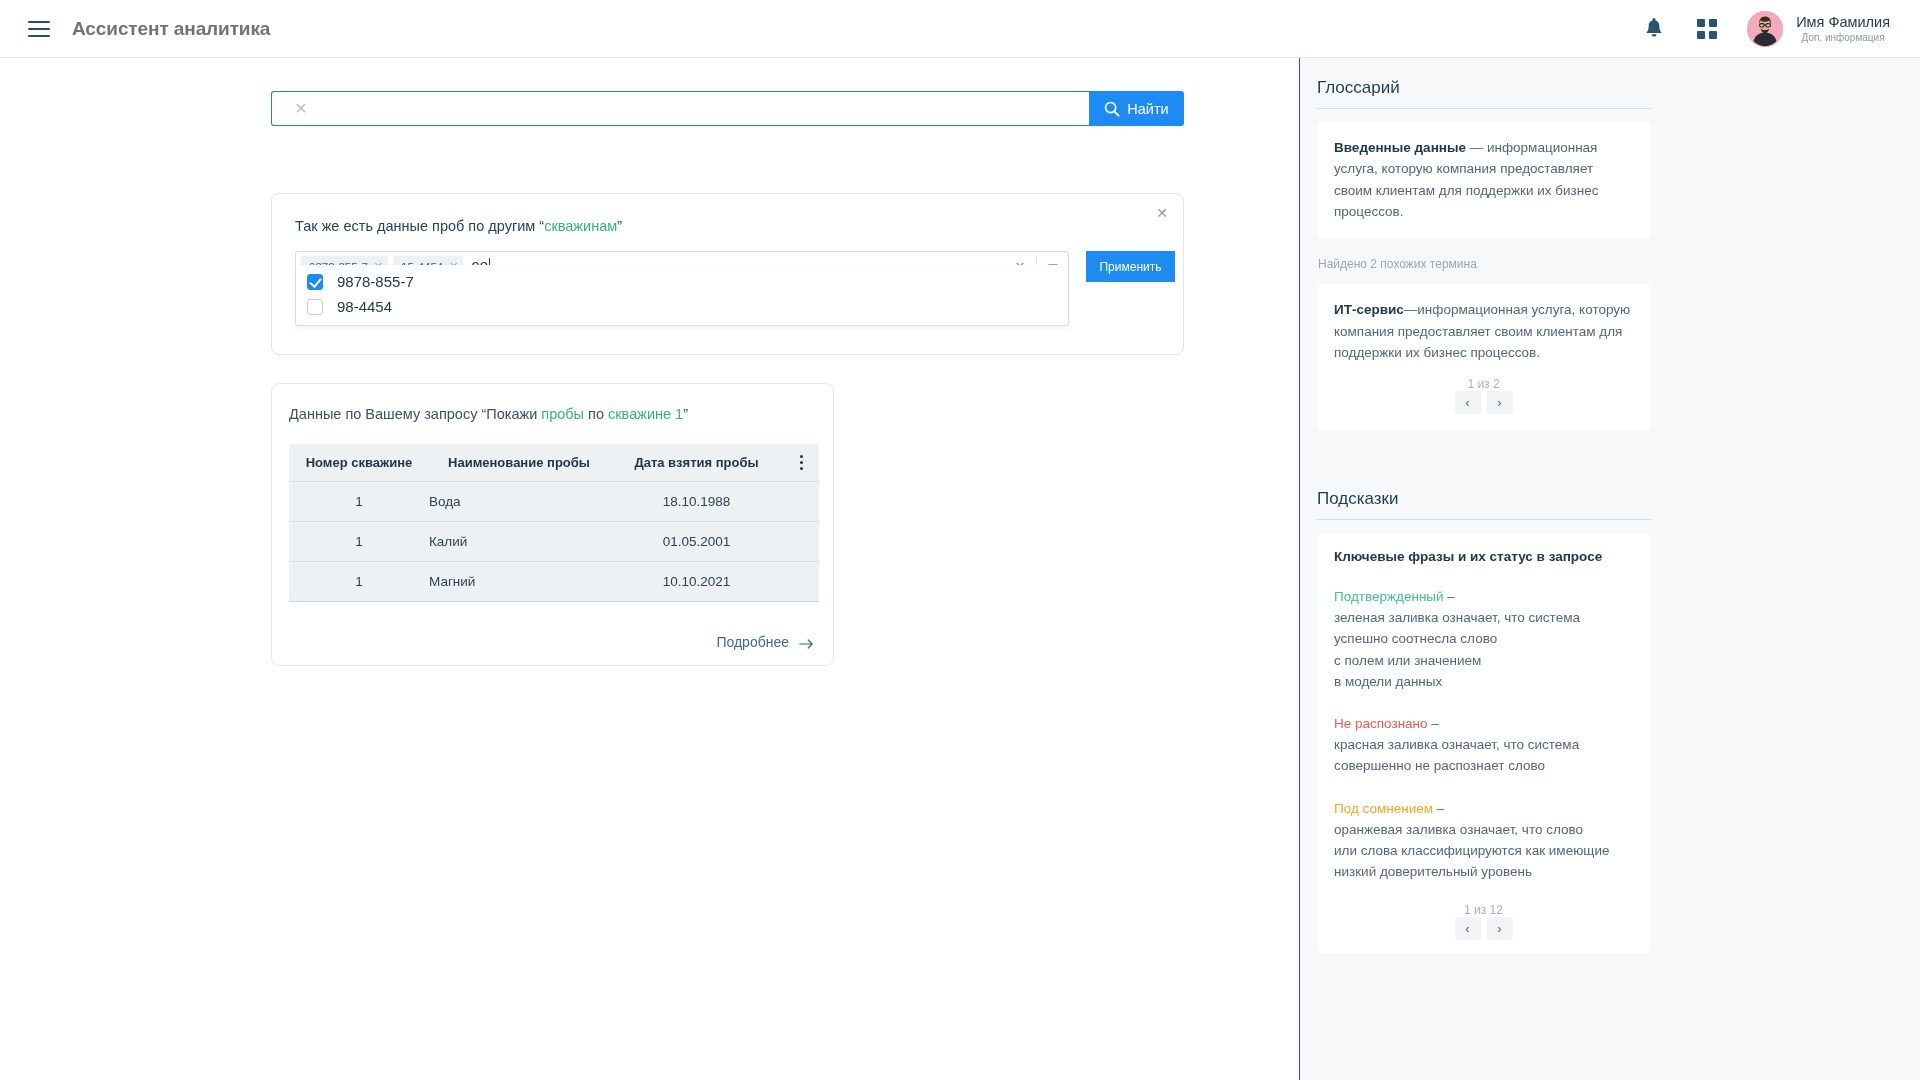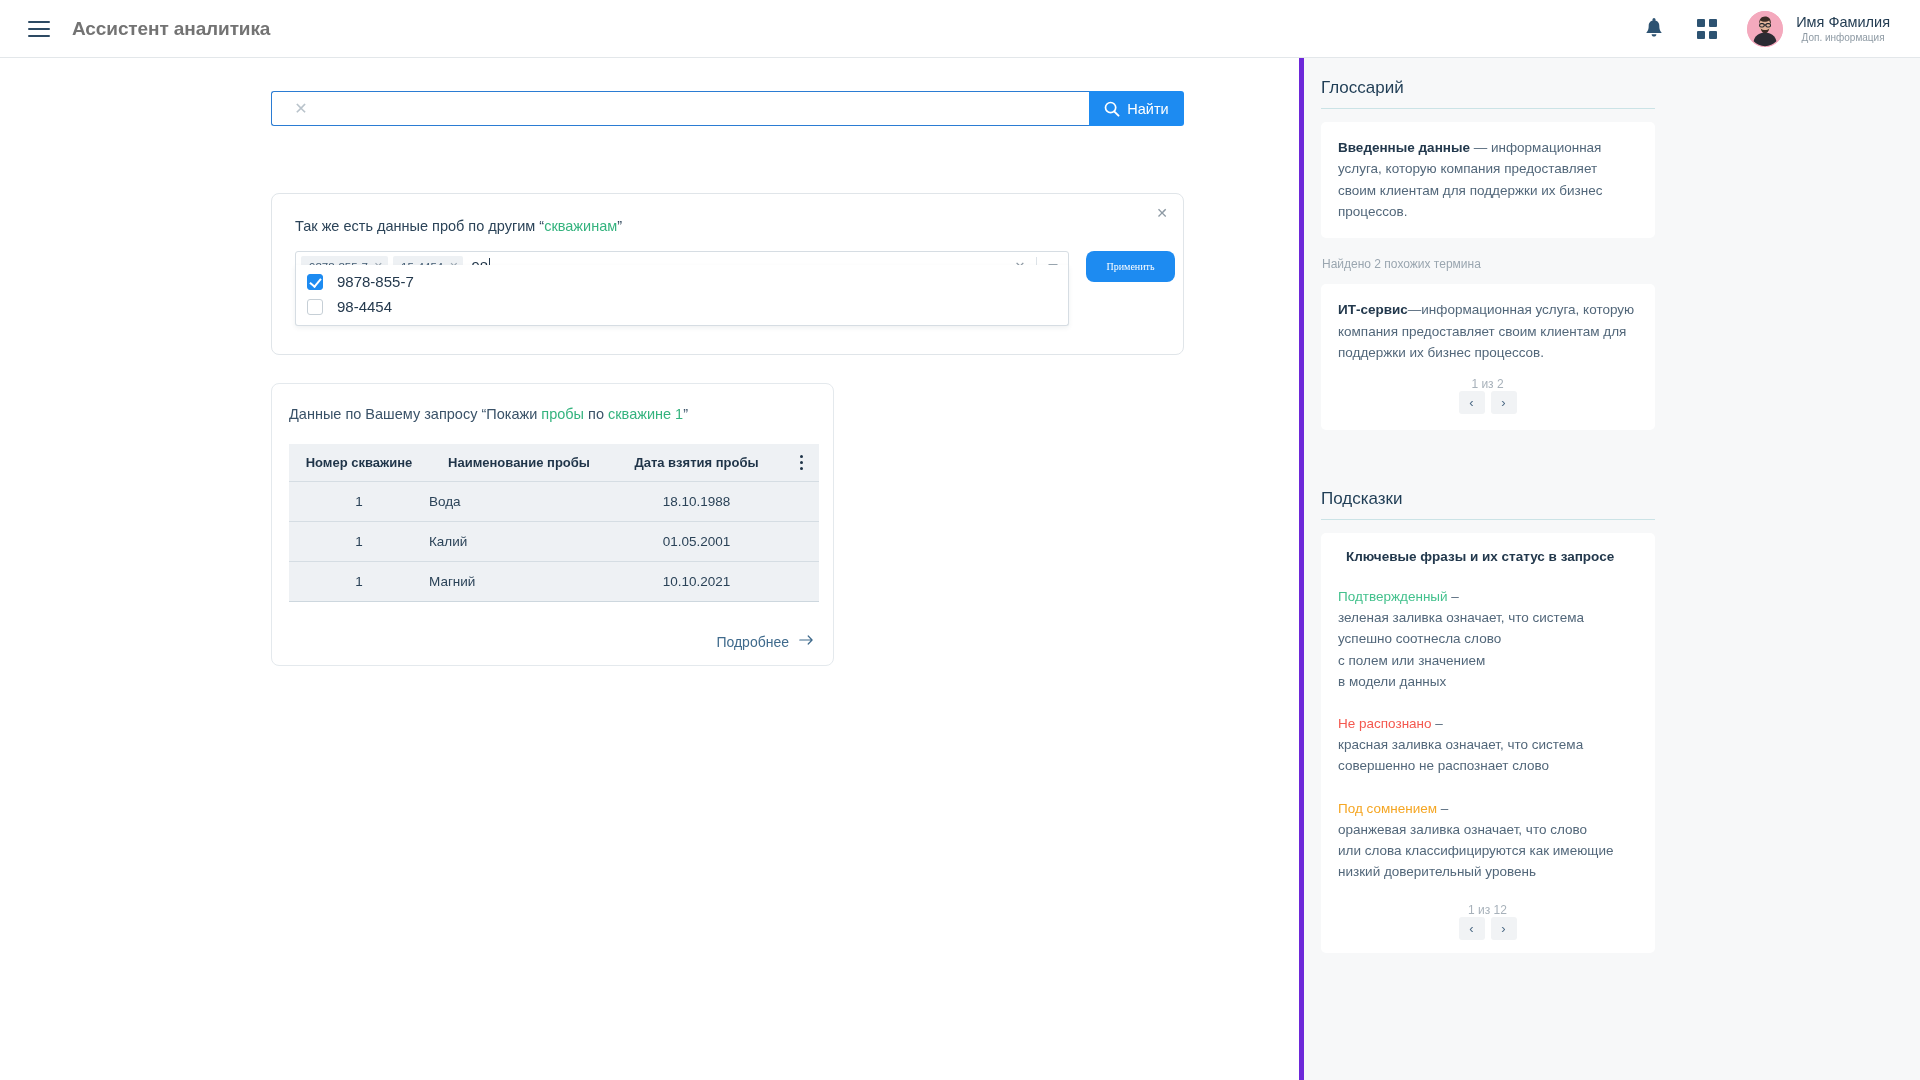--- a/index.html
+++ b/index.html
@@ -249,24 +249,24 @@
     width: 0; height: 0;
     border-left: 5px solid transparent;
     border-right: 5px solid transparent;
     border-top: 5px solid #9aa6b0;
   }
   .apply-btn {
     margin-left: 17px;
     width: 89px; height: 31px;
     background: #1d8bf1;
     border: none;
-    border-radius: 8px;
+    border-radius: 0;
     color: #fff;
-    font-size: 10px;
-    font-family: Liberation Serif, serif;
+    font-size: 12px;
+    font-family: Liberation Sans, sans-serif;
     cursor: pointer;
     flex: none;
   }
 
   
   .dropdown {
     position: absolute;
     left: 295px; top: 207px;
     width: 774px; height: 61px;
     background: #ffffff;
@@ -369,34 +369,34 @@
     border-bottom: 1px solid #d5dde3;
     padding: 0;
   }
   table.res tr:last-child td { border-bottom: 1px solid #cdd7de; }
   td.well { text-align: center; }
   td.name { padding-left: 38px; }
   td.date { text-align: center; }
   .more-link {
     position: absolute;
     right: 19px; bottom: 15px;
-    display: flex; align-items: flex-start; gap: 10px;
+    display: flex; align-items: flex-end; gap: 10px;
     font-size: 14px;
     color: #3f6a8c;
     cursor: pointer;
   }
   .more-link svg { display: block; }
 
   
   .sidebar {
     position: absolute;
     top: 0; left: 1299px;
     width: 621px; height: 1022px;
     background: #f7f8f9;
-    border-left: 5px solid #6d28d9;
+    border-left: 1px solid #6d28d9;
   }
   .panel-head {
     font-size: 17px;
     color: #1f3d55;
     padding-bottom: 10px;
   }
   .panel-rule {
     height: 1px;
     background: #cbe3e6;
   }
@@ -454,21 +454,20 @@
     background: #ffffff;
     border-radius: 5px;
     padding: 16px 18px 13px 17px;
     margin-top: 13px;
   }
   .hint-title {
     font-size: 13.5px;
     font-weight: bold;
     color: #22384c;
     margin-bottom: 22px;
-    margin-left: 8px;
   }
   .hint-block {
     font-size: 13.5px;
     line-height: 1.57;
     color: #52677a;
     margin-bottom: 21px;
   }
   .hint-block:last-of-type { margin-bottom: 0; }
   .st-green { color: #43c18d; }
   .st-orange { color: #f5a623; }

